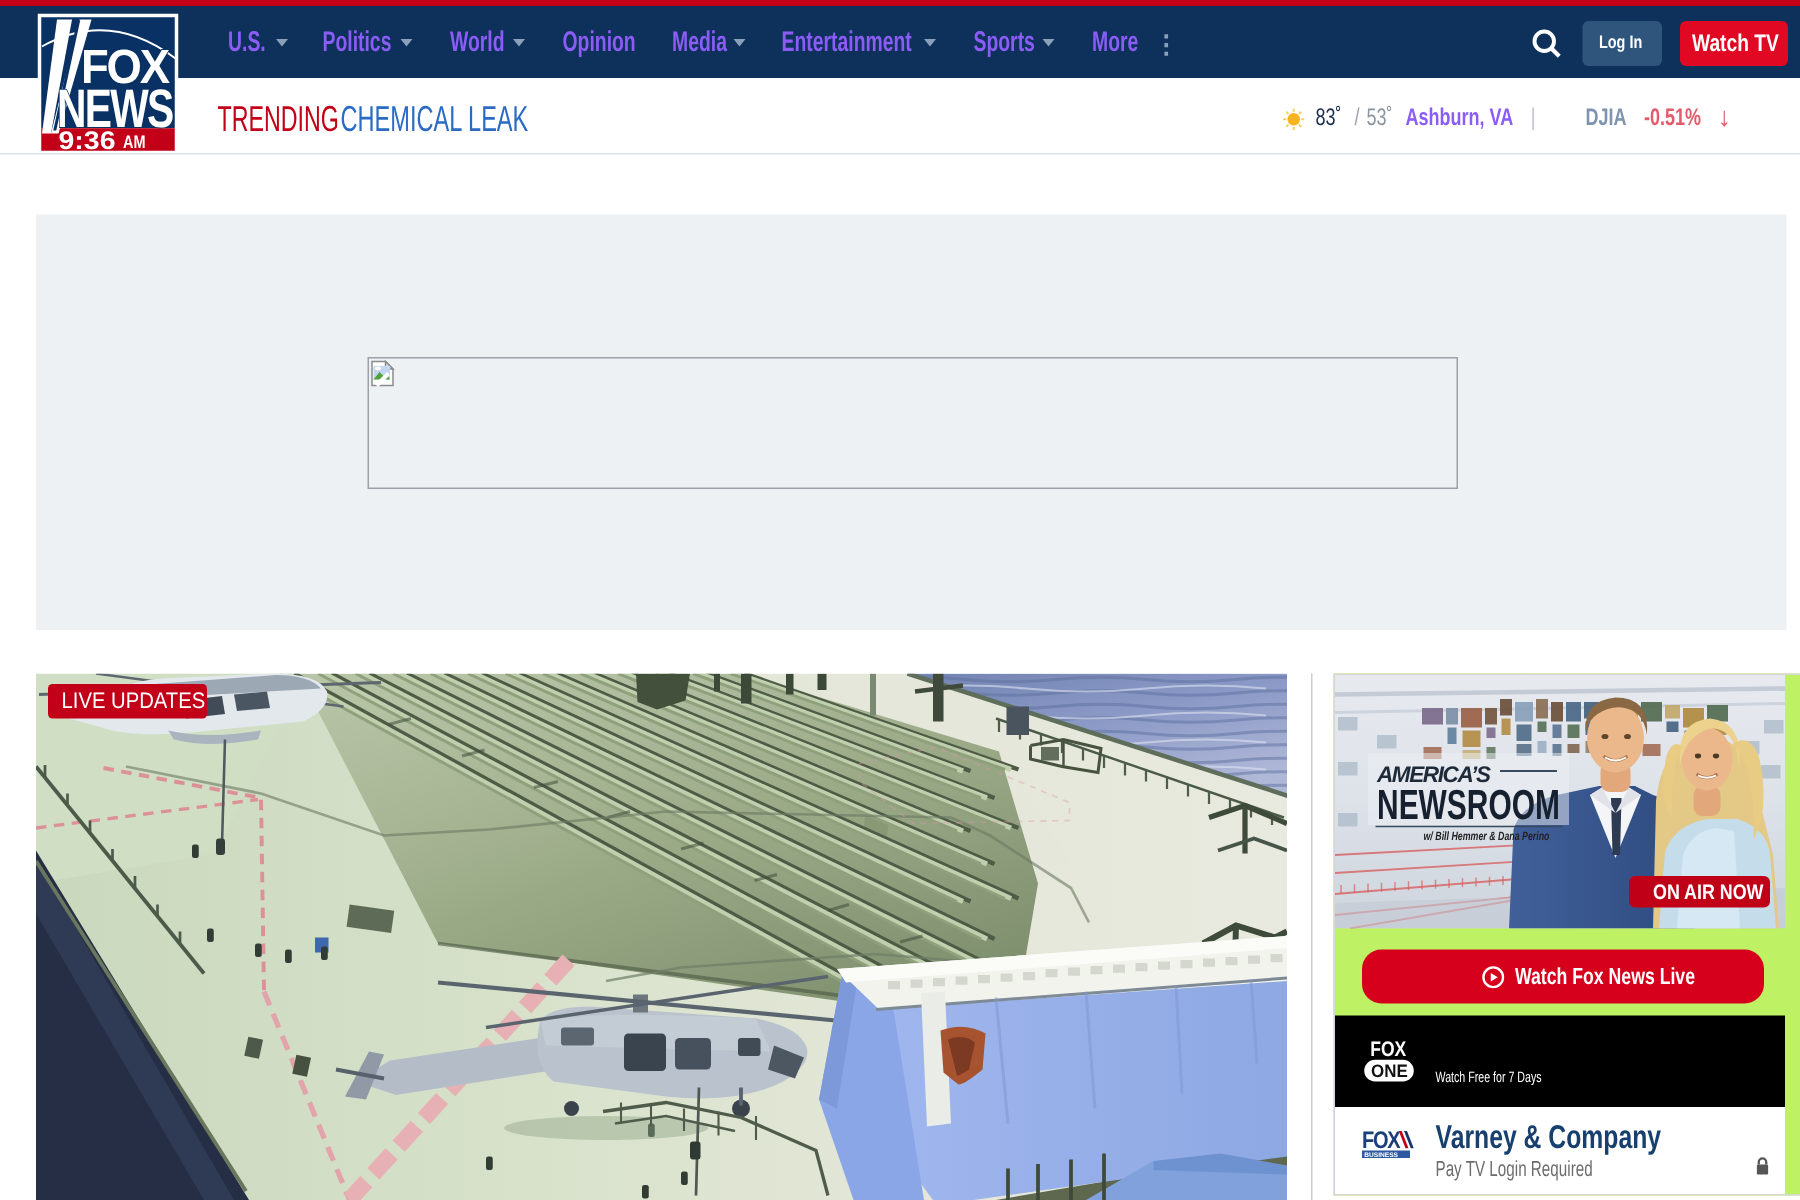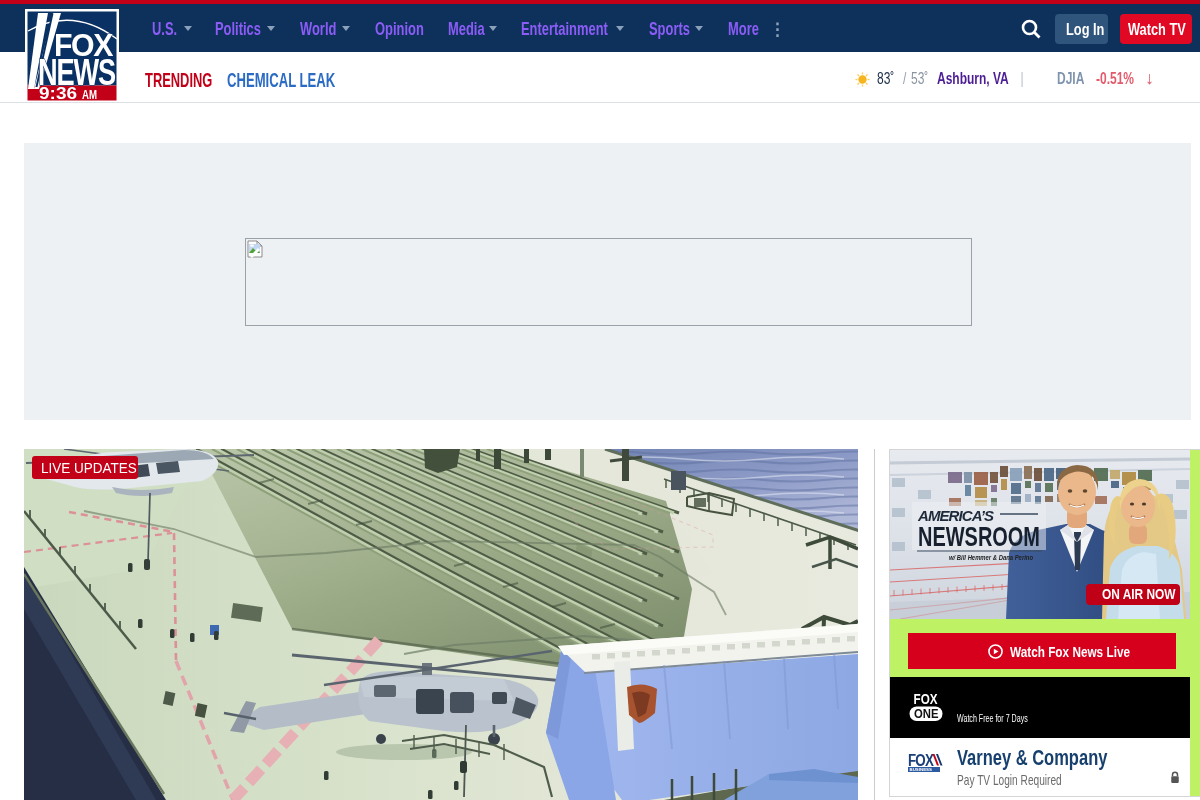--- a/index.html
+++ b/index.html
@@ -11,46 +11,46 @@
   .cond75 { display:inline-block; transform:scaleX(0.75); transform-origin:0 50%; white-space:nowrap; }
   .cond80 { display:inline-block; transform:scaleX(0.80); transform-origin:0 50%; white-space:nowrap; }
 
   #topstrip { position:absolute; left:0; top:0; width:1200px; height:4px; background:#c20017; }
   #navbar { position:absolute; left:0; top:4px; width:1200px; height:48px; background:#0e315c; }
   .nav { position:absolute; top:19px; color:#8b5cf6; font-weight:bold; font-size:19px; line-height:19px; }
   .caret { position:absolute; top:26px; width:0; height:0; border-left:4.5px solid transparent;
      border-right:4.5px solid transparent; border-top:5.5px solid #8ba0ba; }
   #searchicon { position:absolute; left:1020px; top:18px; }
   #loginbtn { position:absolute; left:1055px; top:14px; width:53px; height:30px; background:#30557d;
-     border-radius:4px; color:#fff; font-weight:bold; font-size:16px; }
+     border-radius:4px; color:#fff; font-weight:bold; font-size:12px; }
   #loginbtn span { position:absolute; left:11px; top:7px; }
   #watchtv { position:absolute; left:1120px; top:14px; width:72px; height:30px; background:#e00822;
      border-radius:4px; color:#fff; font-weight:bold; font-size:16px; }
   #watchtv span { position:absolute; left:8px; top:7px; }
 
   #trendrow { position:absolute; left:0; top:52px; width:1200px; height:51px; background:#fff;
      border-bottom:1px solid #dde0e4; }
-  .trend { position:absolute; top:70px; font-weight:bold; font-size:20px; line-height:20px; }
+  .trend { position:absolute; top:70px; font-weight:normal; font-size:24px; line-height:20px; }
   .wx { position:absolute; top:71px; font-size:16px; line-height:16px; }
 
   #adpanel { position:absolute; left:24px; top:143px; width:1167px; height:277px; background:#eef1f4; }
   #adbox { position:absolute; left:221px; top:95px; width:727px; height:88px; border:1px solid #9ba1a8; }
 
   #photo { position:absolute; left:24px; top:449px; width:834px; height:351px; overflow:hidden; }
   #badge { position:absolute; left:32px; top:456px; width:106px; height:23px; background:#c20017; border-radius:3px;
      color:#fff; font-weight:normal; font-size:15px; line-height:23px; }
   #vline { position:absolute; left:874px; top:449px; width:1px; height:351px; background:#ccc; }
 
   #card { position:absolute; left:889px; top:449px; width:348px; height:348px; background:#bef264;
      border:1px solid #d5d5d5; }
   #promo { position:absolute; left:0; top:0; width:300px; height:169px; }
   #onair { position:absolute; left:196px; top:134px; width:94px; height:21px; background:#c00017;
      border-radius:4px; color:#fff; font-weight:bold; font-size:14px; line-height:21px; }
   #watchlive { position:absolute; left:18px; top:183px; width:268px; height:36px; background:#d6001c;
-     border-radius:0; color:#fff; font-weight:bold; font-size:17px; }
+     border-radius:13px; color:#fff; font-weight:bold; font-size:17px; }
   #blackband { position:absolute; left:0; top:227px; width:300px; height:61px; background:#000; }
   #whiteband { position:absolute; left:0; top:288px; width:300px; height:58px; background:#fff; }
 </style>
 </head>
 <body>
 <div id="page">
   <div id="topstrip"></div>
   <div id="navbar"></div>
   <div class="nav" style="left:152px"><span class="cond">U.S.</span></div>
     <div class="caret" style="left:184px"></div>
@@ -105,21 +105,21 @@
         <line x1="15" y1="9" x2="17.5" y2="9"></line>
       <line x1="3" y1="3" x2="4.8" y2="4.8"></line>
         <line x1="13.2" y1="13.2" x2="15" y2="15"></line>
       <line x1="15" y1="3" x2="13.2" y2="4.8"></line>
         <line x1="3" y1="15" x2="4.8" y2="13.2"></line>
     </g>
   </svg>
   <div class="wx" style="left:877px;color:#1c2e4a;font-weight:normal;"><span class="cond75">83˚</span></div>
   <div class="wx" style="left:903px;color:#98a2ae;"><span class="cond75">/</span></div>
   <div class="wx" style="left:911px;color:#8a94a0;"><span class="cond75">53˚</span></div>
-  <div class="wx" style="left:937px;color:#4c1d95;font-weight:bold;"><span class="cond75">Ashburn, VA</span></div>
+  <div class="wx" style="left:937px;color:#8b5cf6;font-weight:bold;"><span class="cond75">Ashburn, VA</span></div>
   <div class="wx" style="left:1020px;color:#c9ced5;">|</div>
   <div class="wx" style="left:1057px;color:#7e93ad;font-weight:bold;"><span class="cond75">DJIA</span></div>
   <div class="wx" style="left:1096px;color:#e35a6b;font-weight:bold;"><span class="cond75">-0.51%</span></div>
   <div class="wx" style="left:1145px;top:70px;color:#e35a6b;font-size:18px;">↓</div>
 
   <div id="adpanel">
     <div id="adbox">
       <svg width="17" height="18" viewBox="0 0 17 18" style="margin:1px">
         <path d="M1 1 h9 l5 5 v11 h-14 Z" fill="#fff" stroke="#8b8b8b" stroke-width="1"></path>
         <path d="M10 1 l5 5 h-5 Z" fill="#e8e8e8" stroke="#8b8b8b" stroke-width="1"></path>

